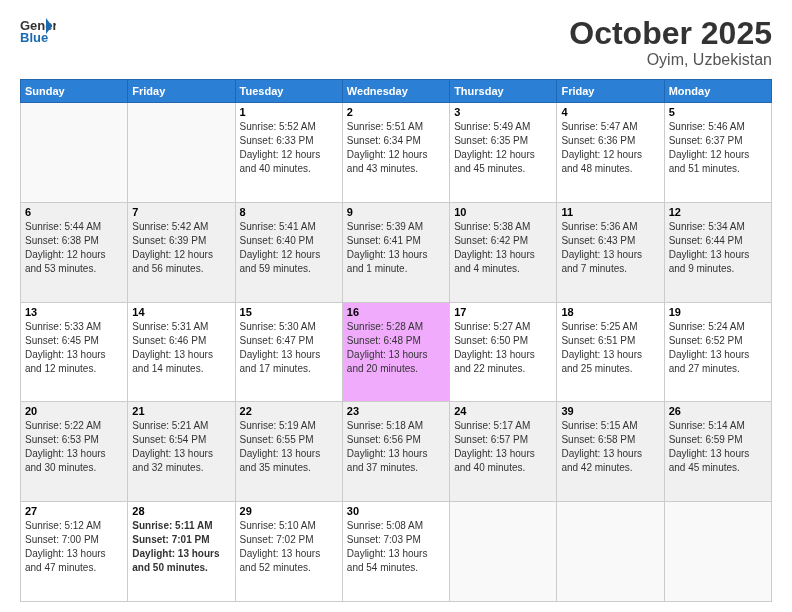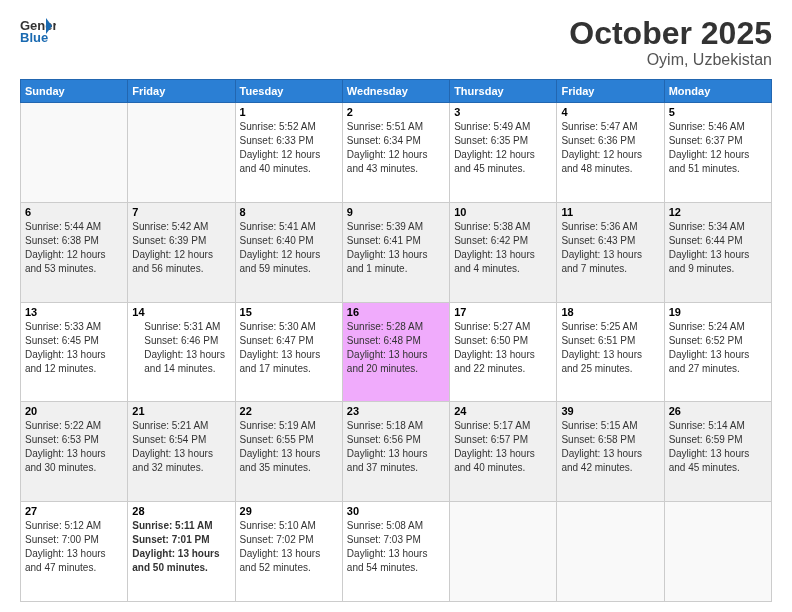--- a/index.html
+++ b/index.html
@@ -205,21 +205,21 @@
         <tr>
           <td style="background-color: rgb(255, 255, 255);">
             <span class="day-number">13</span>
             <div class="day-info" style="white-space: pre-line;">Sunrise: 5:33 AM
 Sunset: 6:45 PM
 Daylight: 13 hours
 and 12 minutes.</div>
           </td>
           <td style="background-color: rgb(255, 255, 255);">
             <span class="day-number">14</span>
-            <div class="day-info" style="white-space: pre-line; margin-left: 12px;">Sunrise: 5:31 AM
+            <div class="day-info" style="white-space: pre-line;">Sunrise: 5:31 AM
 Sunset: 6:46 PM
 Daylight: 13 hours
 and 14 minutes.</div>
           </td>
           <td style="background-color: rgb(255, 255, 255);">
             <span class="day-number">15</span>
             <div class="day-info" style="white-space: pre-line;">Sunrise: 5:30 AM
 Sunset: 6:47 PM
 Daylight: 13 hours
 and 17 minutes.</div>

